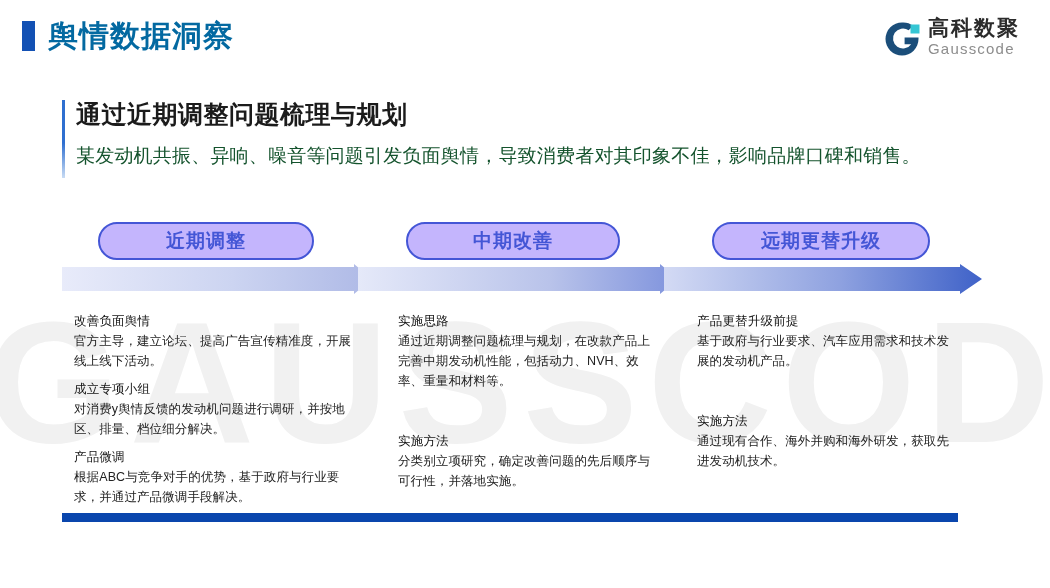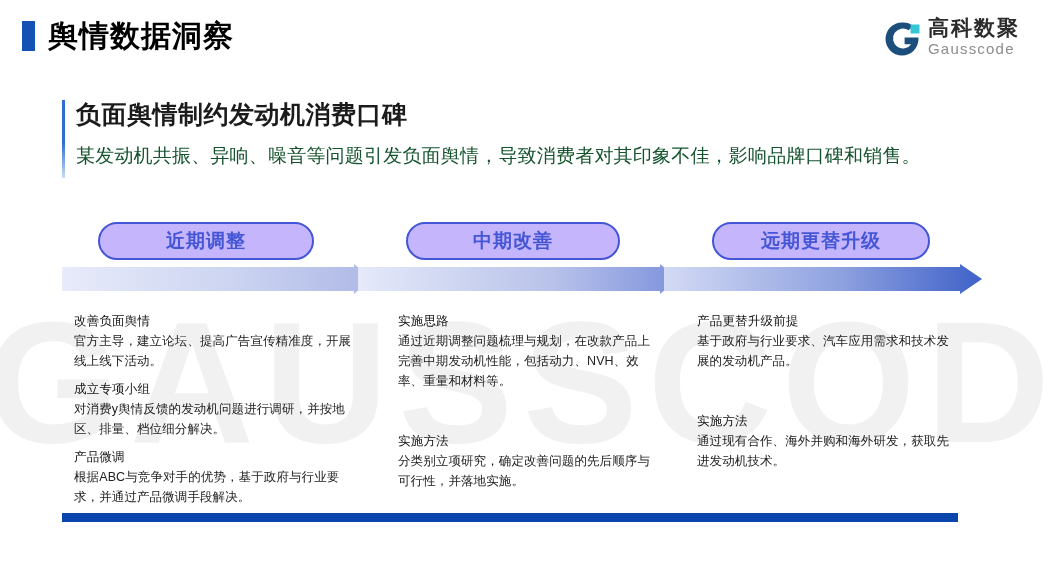--- a/index.html
+++ b/index.html
@@ -28,21 +28,21 @@
   }
 
   
   .header{position:absolute;left:0;top:0;width:1050px;height:76px;z-index:3;}
   .hdr-mark{
     position:absolute;left:22px;top:21px;width:13px;height:30px;
     background:#1351b4;
   }
   .hdr-title{
     position:absolute;left:48px;top:16px;
-    font-size:30px;font-weight:700;color:#000000;
+    font-size:30px;font-weight:700;color:#0369a1;
     letter-spacing:1px;
   }
 
   
   .logo{position:absolute;right:18px;top:14px;width:150px;height:52px;z-index:3;}
   .logo-mark{position:absolute;left:0;top:5px;width:40px;height:40px;}
   .logo-text{position:absolute;left:46px;top:2px;}
   .logo-cn{font-size:21px;font-weight:700;color:#2b2b2b;letter-spacing:2px;line-height:24px;}
   .logo-en{font-size:15px;color:#8d8d8d;letter-spacing:1.2px;line-height:17px;}
 
@@ -135,21 +135,21 @@
       </svg>
     </div>
     <div class="logo-text">
       <div class="logo-cn">高科数聚</div>
       <div class="logo-en">Gausscode</div>
     </div>
   </div>
 
   <div class="lead">
     <div class="lead-rule"></div>
-    <div class="lead-title">负面舆情制约发动机消费口碑</div>
+    <div class="lead-title">通过近期调整问题梳理与规划</div>
     <div class="lead-sub">某发动机共振、异响、噪音等问题引发负面舆情，导致消费者对其印象不佳，影响品牌口碑和销售。</div>
   </div>
 
   <div class="pill pill-1">近期调整</div>
   <div class="pill pill-2">中期改善</div>
   <div class="pill pill-3">远期更替升级</div>
 
   <div class="arrow">
     <div class="seg seg-1"></div>
     <div class="seg seg-2"></div>

